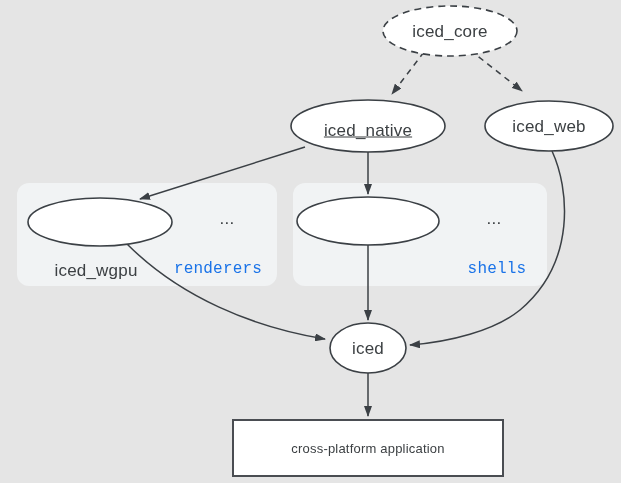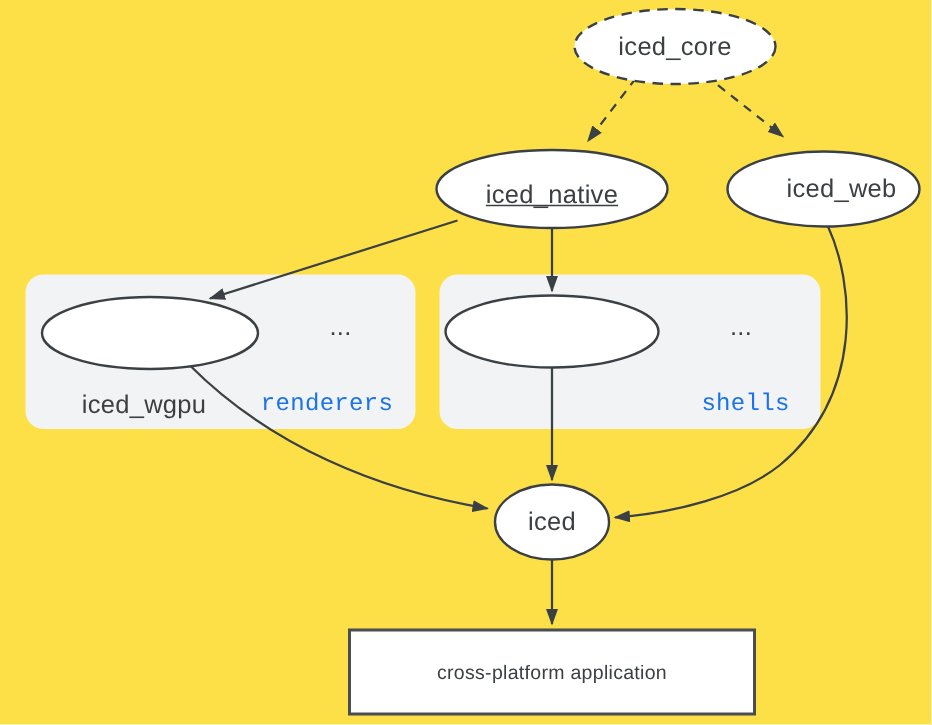--- a/index.html
+++ b/index.html
@@ -5,21 +5,21 @@
   html, body {
     margin: 0;
     padding: 0;
     background: #ffffff;
     font-family: "Liberation Sans", sans-serif;
   }
   #canvas {
     position: relative;
     width: 621px;
     height: 483px;
-    background: #fde047;
+    background: #e5e5e5;
     overflow: hidden;
   }
   #edge-layer {
     position: absolute;
     left: 0;
     top: 0;
   }
   .group-box {
     fill: #f1f3f4;
     stroke: none;
@@ -95,21 +95,21 @@
     <ellipse class="node-ellipse" cx="368" cy="126" rx="77" ry="26"></ellipse>
     <ellipse class="node-ellipse" cx="549" cy="126" rx="64" ry="25"></ellipse>
     <ellipse class="node-ellipse" cx="100" cy="222" rx="72" ry="24"></ellipse>
     <ellipse class="node-ellipse" cx="368" cy="221" rx="71" ry="24"></ellipse>
     <ellipse class="node-ellipse" cx="368" cy="348" rx="38" ry="25"></ellipse>
     <rect class="app-rect" x="233" y="420" width="270" height="56"></rect>
   </svg>
 
   <div class="label" style="left:450px; top:31px;">iced_core</div>
   <div class="label" style="left:368px; top:130px;text-decoration:underline;">iced_native</div>
-  <div class="label" style="left:549px; top:126px;margin-left:12px;">iced_web</div>
+  <div class="label" style="left:549px; top:126px;">iced_web</div>
   <div class="label" style="left:96px; top:222px;margin-top:48px;">iced_wgpu</div>
   <div class="label" style="left:368px; top:348px;">iced</div>
   <div class="label app" style="left:368px; top:448px;">cross-platform application</div>
 
   <div class="label ellipsis" style="left:227px; top:218px;">...</div>
   <div class="label ellipsis" style="left:494px; top:218px;">...</div>
   <div class="label group-name" style="left:218px; top:269px;">renderers</div>
   <div class="label group-name" style="left:497px; top:269px;">shells</div>
 
 </div>

